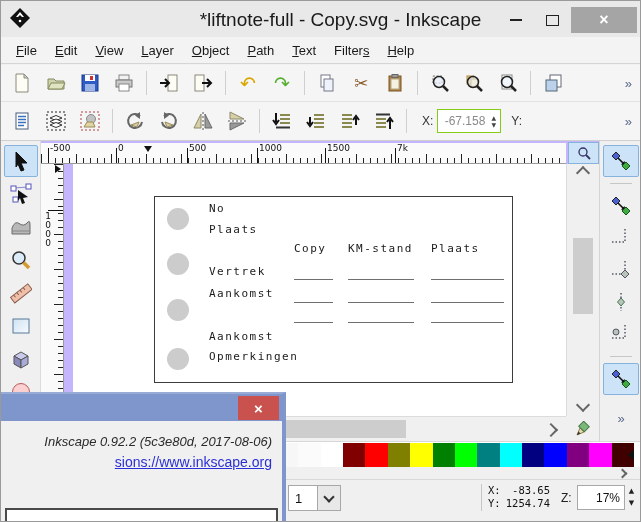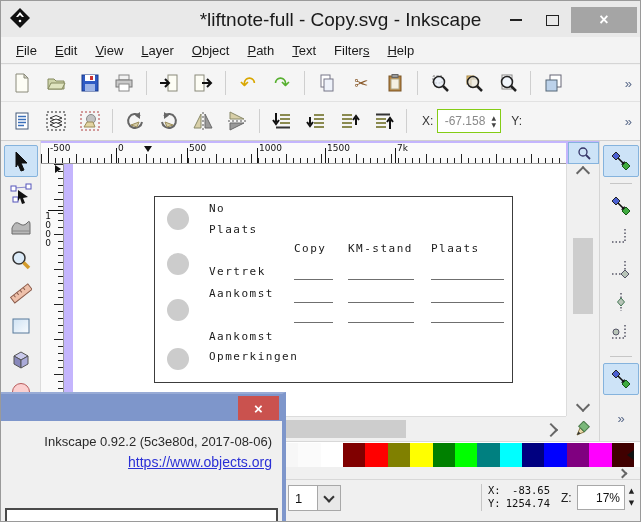--- a/index.html
+++ b/index.html
@@ -105,21 +105,21 @@
   .zoombox{position:absolute;left:576px;top:5px;width:48px;height:25px;background:#fff;border:1px solid #a8a8a8;
            display:flex;align-items:center;justify-content:flex-end;font-size:12px;color:#111;padding-right:4px;box-sizing:border-box;}
   .z-arrows{position:absolute;left:624px;top:5px;width:13px;height:25px;display:flex;flex-direction:column;align-items:center;justify-content:space-around;}
   .z-arrows span{font-size:7px;line-height:7px;color:#222;font-family:"DejaVu Sans",sans-serif;}
   
   .dialog{position:absolute;left:0;top:391px;width:285px;height:131px;background:#f0f0f0;
           border-right:4px solid #7e96cb;border-top:2px solid #98abd6;box-sizing:border-box;z-index:50;}
   .dlg-title{position:absolute;left:0;top:0;width:100%;height:27px;background:#7e96cb;}
   .dlg-close{position:absolute;right:3px;top:2px;width:41px;height:24px;background:#ca524e;color:#fff;
              display:flex;align-items:center;justify-content:center;font-size:15px;font-weight:bold;}
-  .dlg-version{position:absolute;right:10px;top:40px;font-size:13px;color:#2a2a2a;}
+  .dlg-version{position:absolute;right:10px;top:40px;font-size:13px;color:#2a2a2a;font-style:italic;}
   .dlg-link{position:absolute;right:10px;top:60px;font-size:14px;color:#2a2fd6;text-decoration:underline;}
   .dlg-box{position:absolute;left:4px;right:4px;bottom:0;height:13px;background:#fff;border:2px solid #4a4a4a;border-bottom:none;}
   svg{display:block;}
 </style>
 </head>
 <body>
 
 <div class="window">
 
   <div class="titlebar">
@@ -619,17 +619,17 @@
       <span>▲</span>
       <span>▼</span>
     </div>
   </div>
 
   <div class="dialog">
     <div class="dlg-title">
       <div class="dlg-close">×</div>
     </div>
     <div class="dlg-version">Inkscape 0.92.2 (5c3e80d, 2017-08-06)</div>
-    <a class="dlg-link">https://www.objects.org</a>
+    <a class="dlg-link">sions://www.inkscape.org</a>
     <div class="dlg-box"></div>
   </div>
 
 </div>
 
 </body></html>

